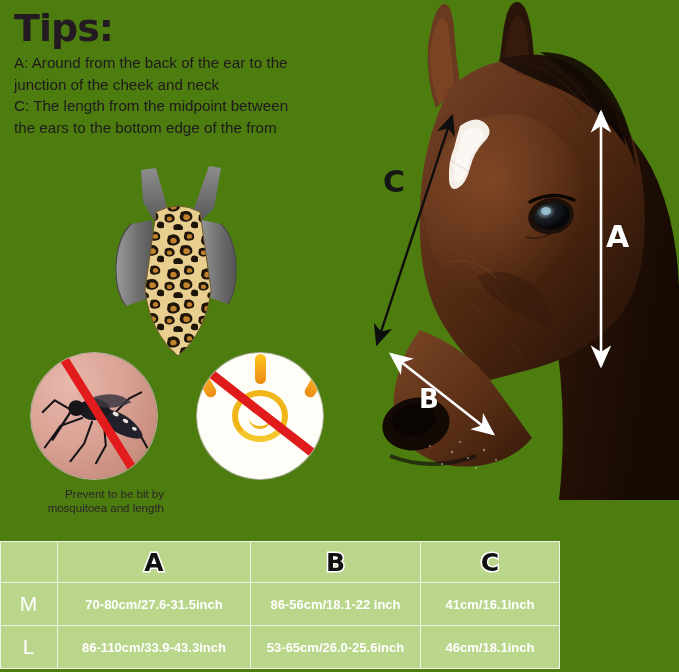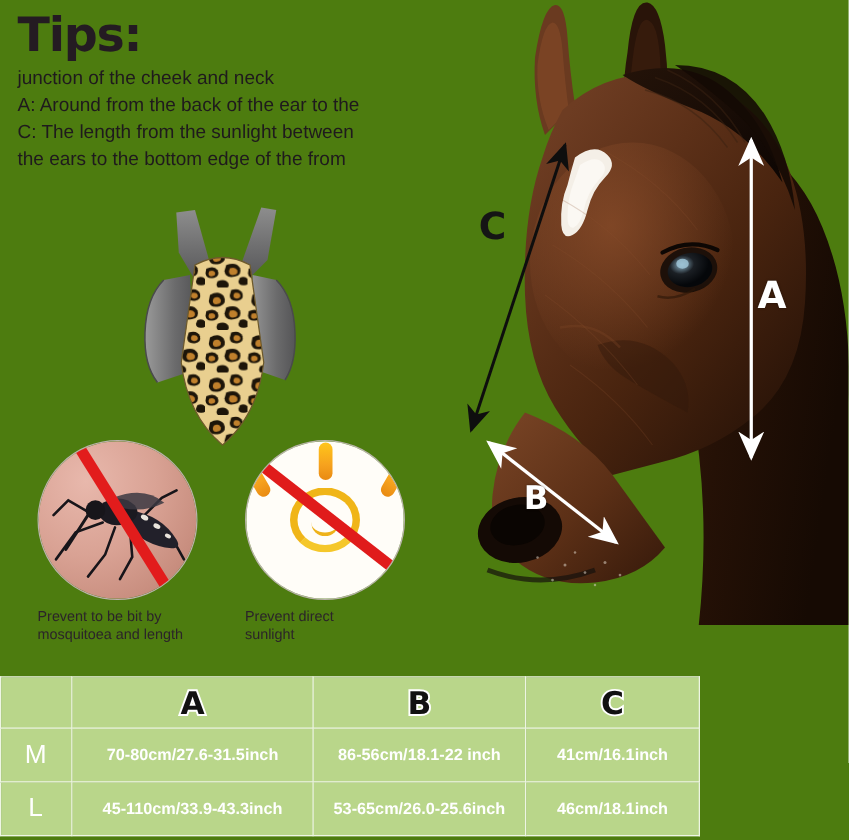--- a/index.html
+++ b/index.html
@@ -62,21 +62,21 @@
     position: relative;
     width: 128px;
     height: 128px;
     border-radius: 50%;
     overflow: hidden;
     border: 1px solid #b9b2ac;
     box-sizing: border-box;
   }
   .feature-caption {
     margin-top: 8px;
-    text-align: left;
+    text-align: right;
     font-family: "Liberation Sans", sans-serif;
     font-size: 11.5px;
     line-height: 13.5px;
     color: #2b2429;
     width: 134px;
   }
   #feature-sun .feature-caption { width: 128px; }
 
   
   .skin-bg {
@@ -212,23 +212,23 @@
     font-weight: bold;
   }
 </style>
 </head>
 <body>
 
 <div id="page">
 
   <div id="tips-block">
     <div id="tips-title">Tips:</div>
+    <div class="tips-line">A: Around from the back of the ear to the</div>
     <div class="tips-line">junction of the cheek and neck</div>
-    <div class="tips-line">A: Around from the back of the ear to the</div>
-    <div class="tips-line">C: The length from the sunlight between</div>
+    <div class="tips-line">C: The length from the midpoint between</div>
     <div class="tips-line">the ears to the bottom edge of the from</div>
   </div>
 
   <svg id="mask-illustration" viewBox="0 0 160 200">
     <defs>
       <linearGradient id="meshGrad" x1="0" y1="0" x2="0" y2="1">
         <stop offset="0%" stop-color="#8d8d8d"></stop>
         <stop offset="55%" stop-color="#6f6f70"></stop>
         <stop offset="100%" stop-color="#58585a"></stop>
       </linearGradient>
@@ -309,24 +309,20 @@
       <div class="sun-bg"></div>
       <div>
         <div class="sun-ray" style="transform:rotate(0deg) translateY(-62px)"></div>
         <div class="sun-ray" style="transform:rotate(30deg) translateY(-62px)"></div>
 
         <div class="sun-ray" style="transform:rotate(330deg) translateY(-62px)"></div>
       </div>
       <div class="sun-core"></div>
       <div class="sun-smile"></div>
       <div class="slash"></div>
-    </div>
-    <div class="feature-caption">
-      <span>Prevent  direct</span><br>
-      <span>sunlight</span>
     </div>
   </div>
 
   <svg id="horse-photo" viewBox="0 0 349 500">
     <defs>
       <linearGradient id="coatMain" x1="0.15" y1="0.1" x2="0.85" y2="0.9">
         <stop offset="0%" stop-color="#6d3c22"></stop>
         <stop offset="30%" stop-color="#5c3018"></stop>
         <stop offset="60%" stop-color="#49240f"></stop>
         <stop offset="100%" stop-color="#2a1408"></stop>
@@ -495,21 +491,21 @@
         </td>
         <td>
           <span class="cell-val">41cm/16.1inch</span>
         </td>
       </tr>
       <tr class="body-row">
         <td>
           <span class="size-letter">L</span>
         </td>
         <td>
-          <span class="cell-val">45-110cm/33.9-43.3inch</span>
+          <span class="cell-val">86-110cm/33.9-43.3inch</span>
         </td>
         <td>
           <span class="cell-val">53-65cm/26.0-25.6inch</span>
         </td>
         <td>
           <span class="cell-val">46cm/18.1inch</span>
         </td>
       </tr>
     </tbody>
   </table>

